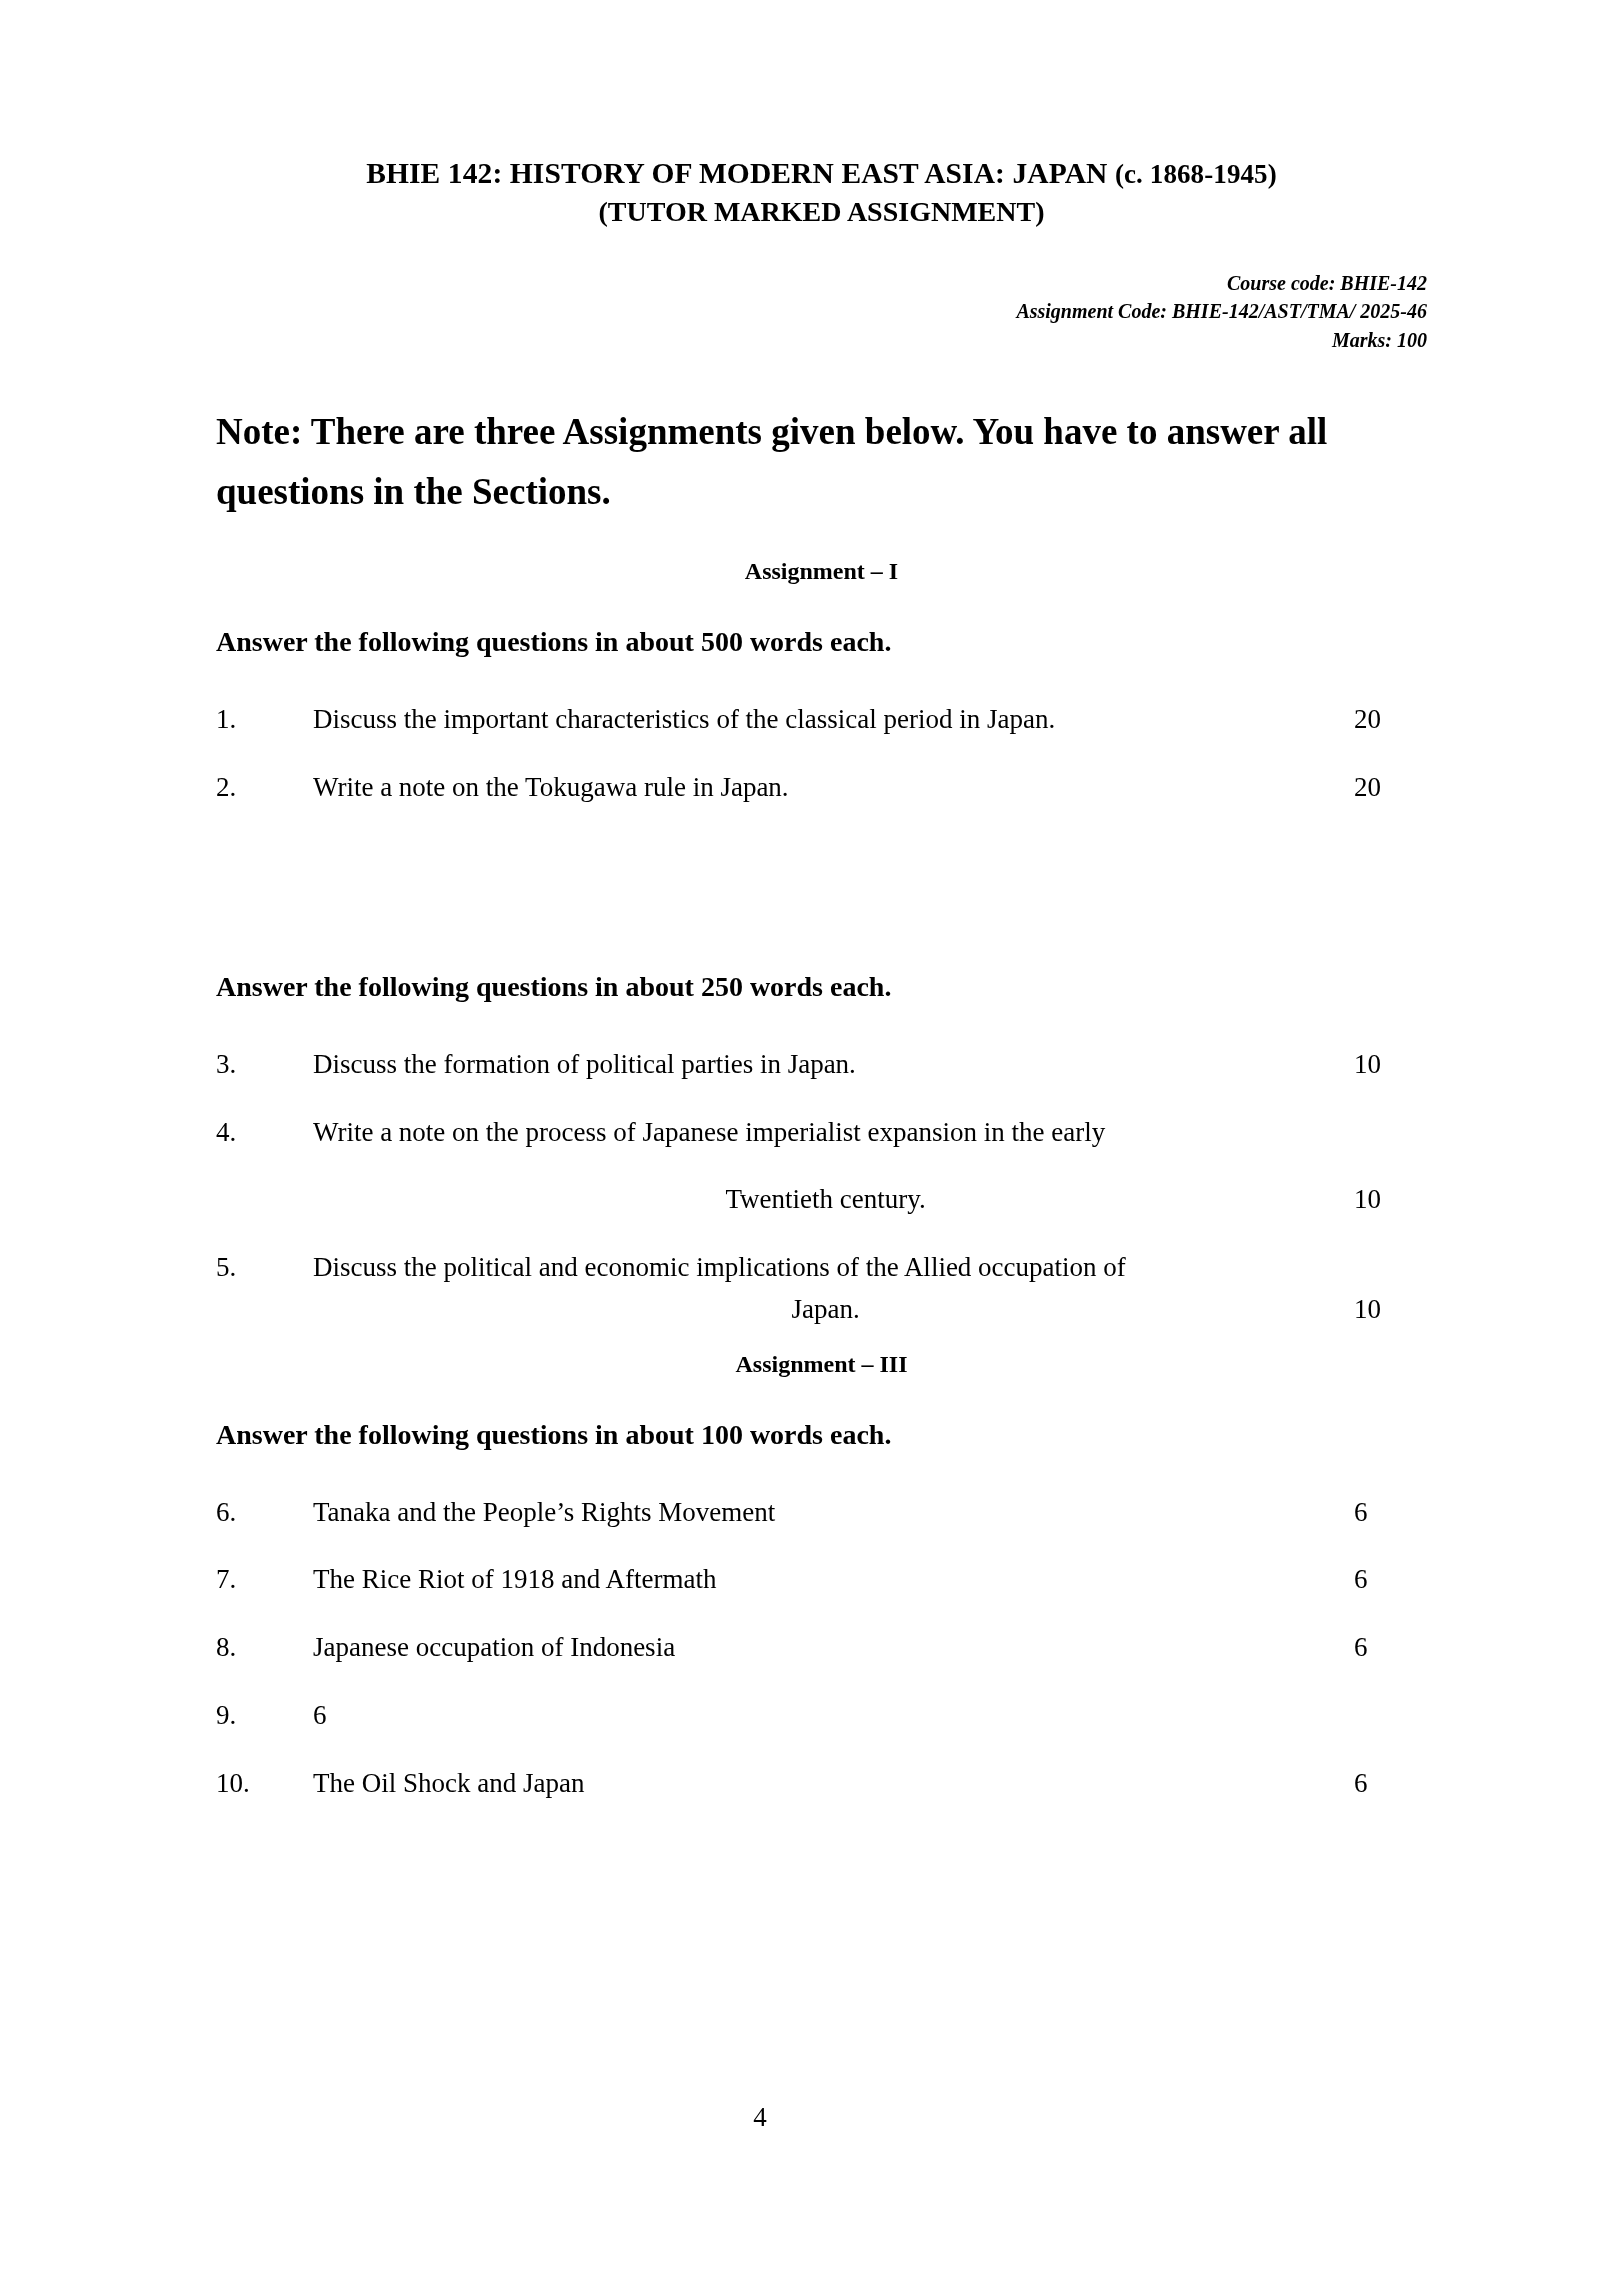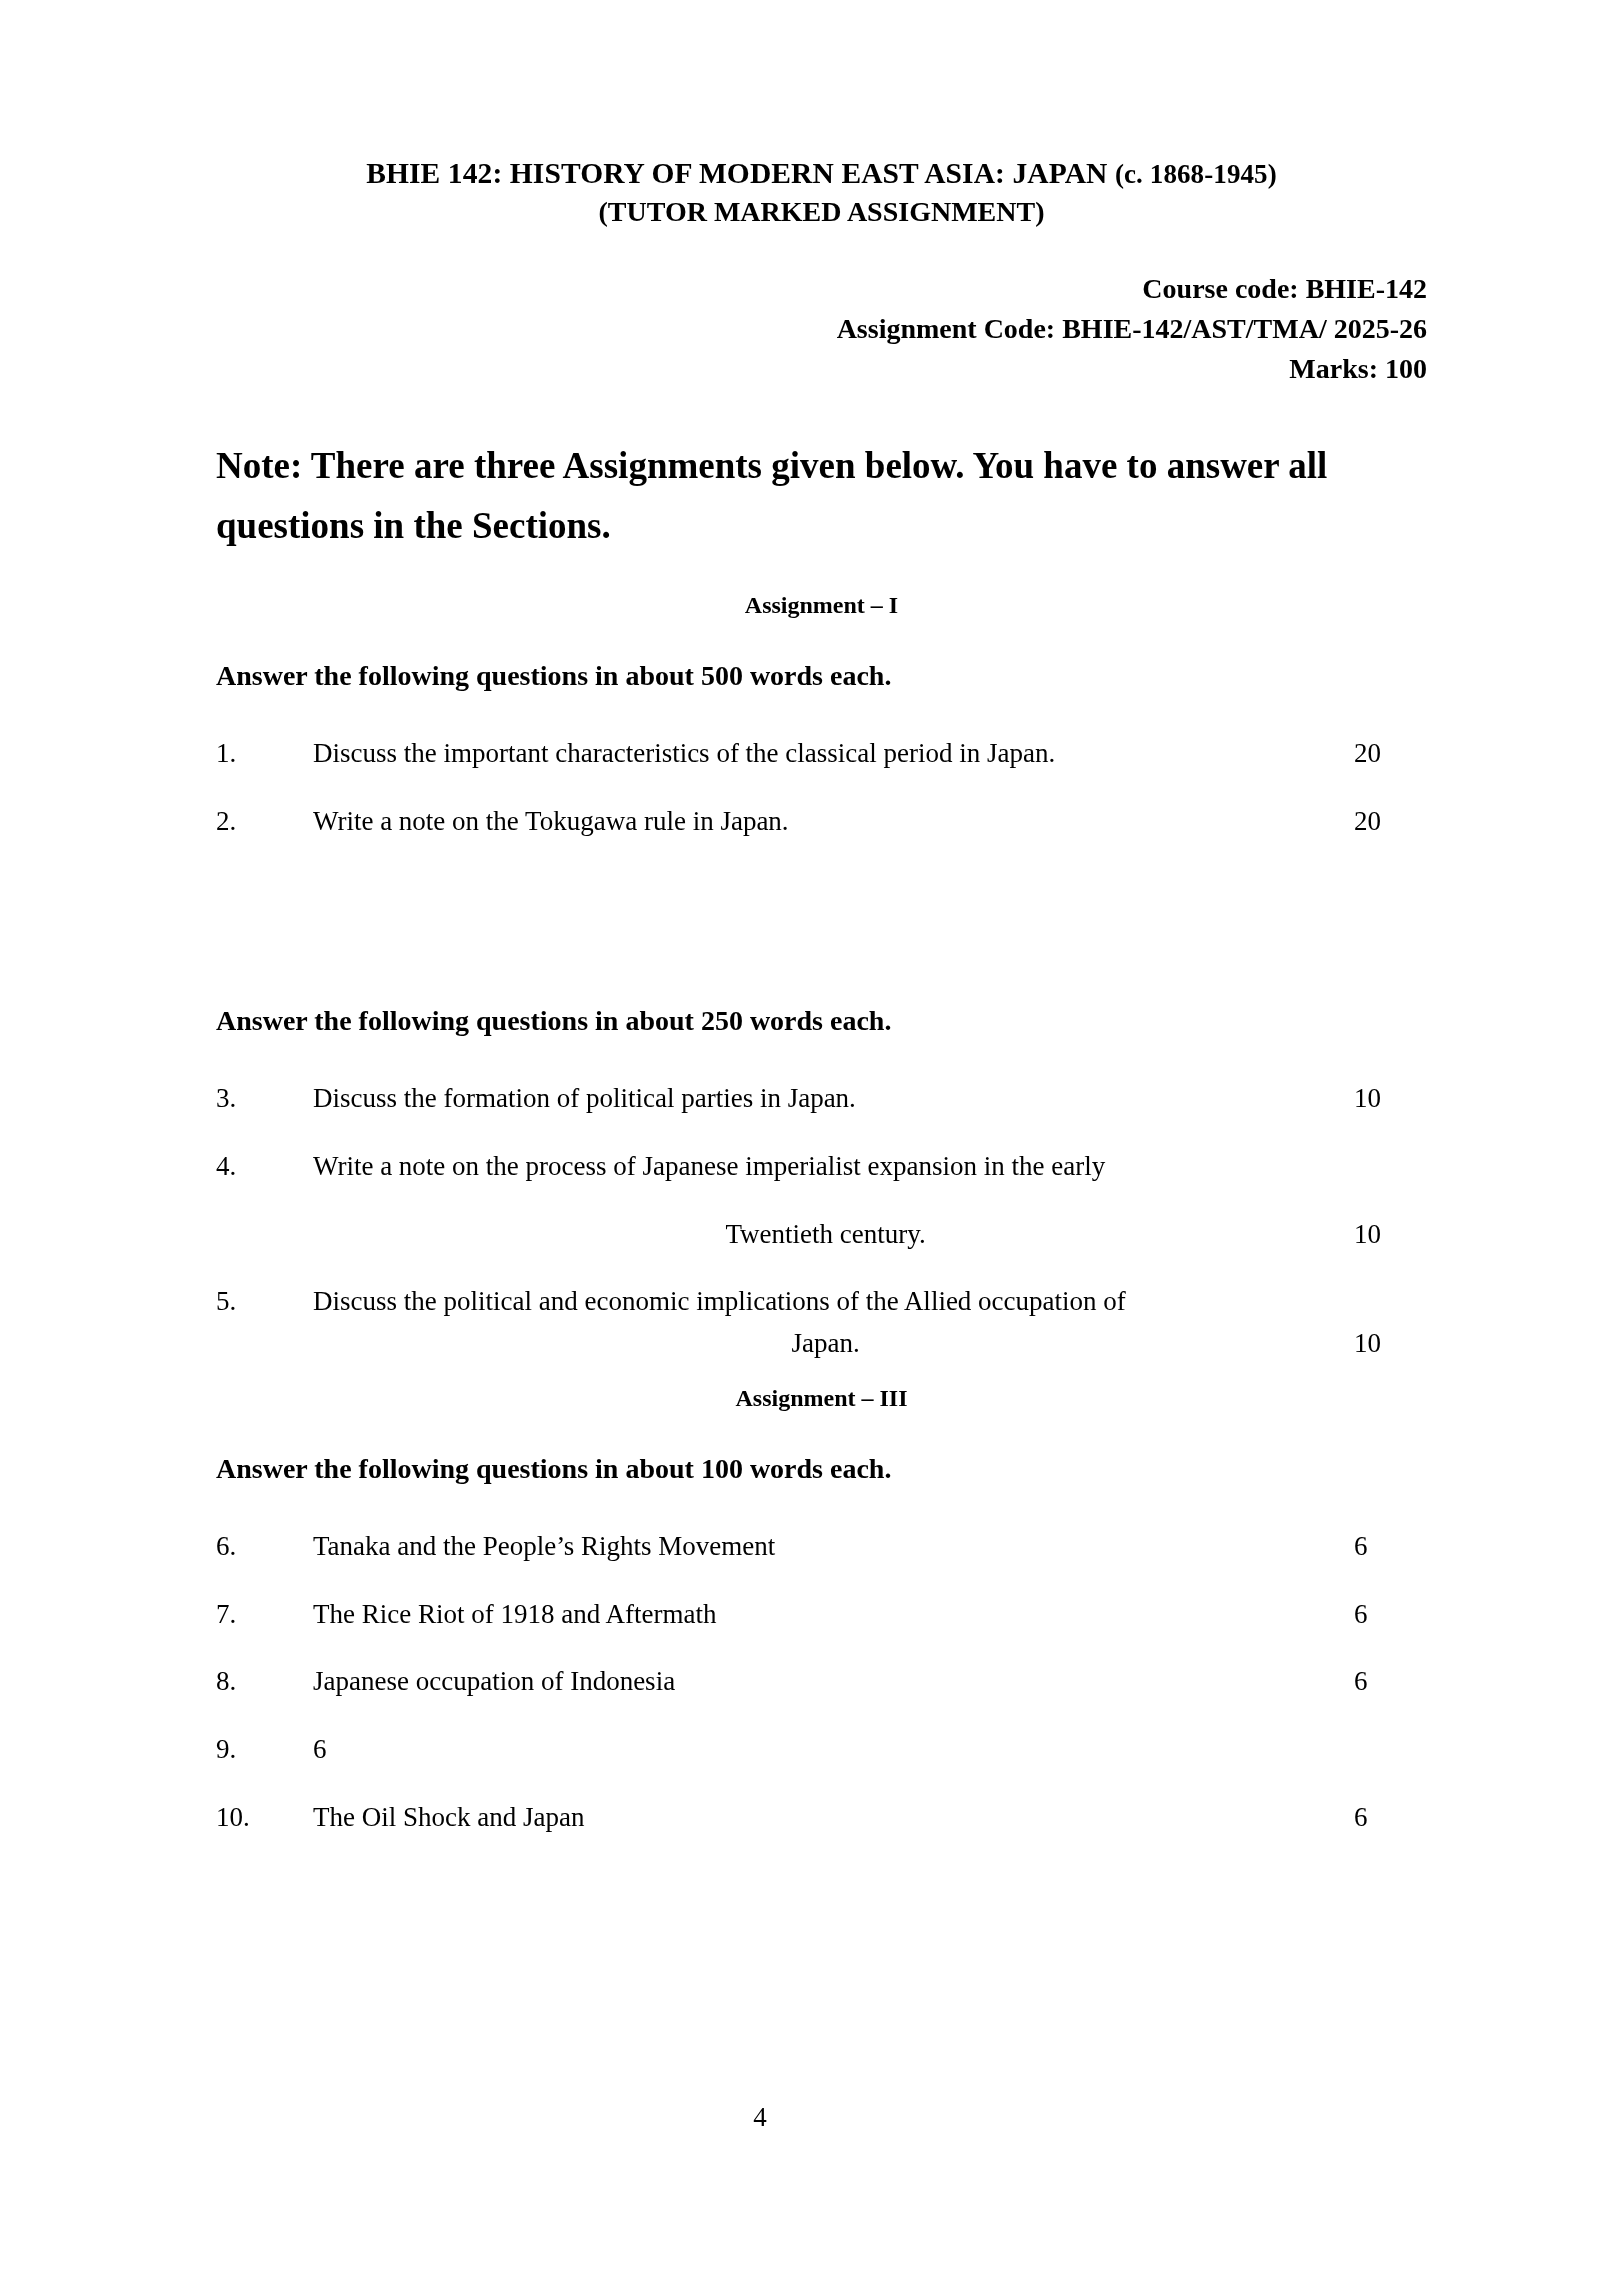--- a/index.html
+++ b/index.html
@@ -46,22 +46,23 @@
     font-size: 28px;
     font-weight: bold;
     margin-top: 1.3px;
   }
 
   
   .meta-block {
     text-align: right;
     margin-top: 39px;
     line-height: 1.42;
-    font-size: 28px;
-    font-weight: bold;
+    font-size: 20px;
+    font-weight: bold;
+    font-style: italic;
   }
   .meta-line { white-space: nowrap; }
 
   
   .note-block {
     margin-top: 48px;
     font-size: 37px;
     font-weight: bold;
     line-height: 1.62;
     width: 1113px;
@@ -134,21 +135,21 @@
     <div class="title-block">
       <div class="doc-title">
         <span>BHIE 142: HISTORY OF MODERN EAST ASIA: JAPAN</span>
         <span class="title-dates">(c. 1868-1945)</span>
       </div>
       <div class="doc-subtitle">(TUTOR MARKED ASSIGNMENT)</div>
     </div>
 
     <div class="meta-block">
       <div class="meta-line">Course code: BHIE-142</div>
-      <div class="meta-line">Assignment Code: BHIE-142/AST/TMA/ 2025-26</div>
+      <div class="meta-line">Assignment Code: BHIE-142/AST/TMA/ 2025-46</div>
       <div class="meta-line">Marks: 100</div>
     </div>
 
     <div class="note-block">Note: There are three Assignments given below. You have to answer all questions in the Sections.</div>
 
     <div class="sp-55"></div>
     <div class="section-heading">Assignment – I</div>
     <div class="sp-62"></div>
     <div class="instruction">Answer the following questions in about 500 words each.</div>
 

